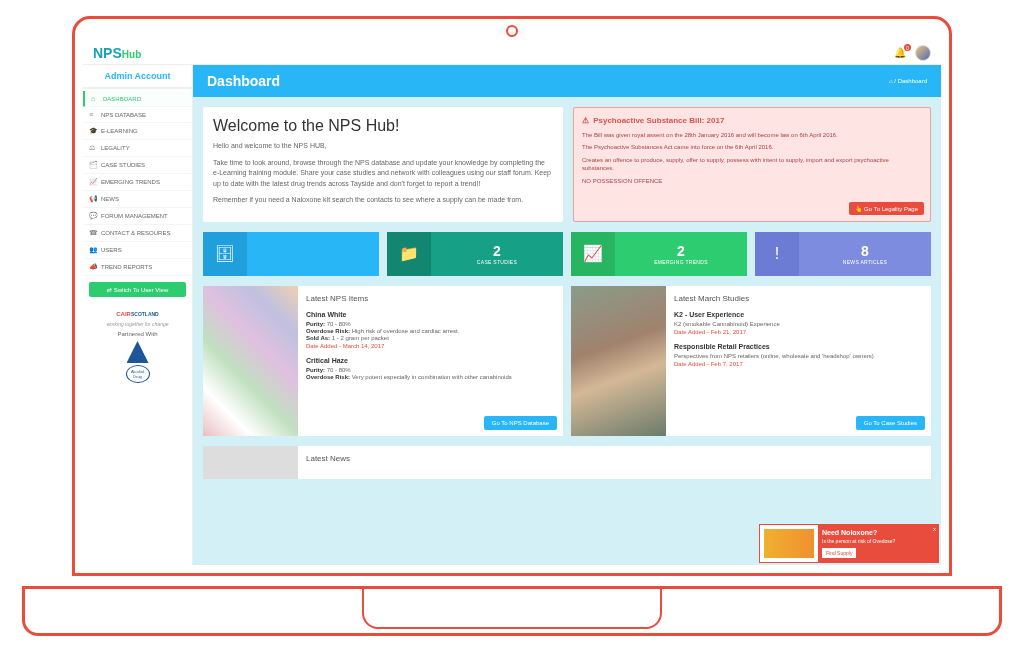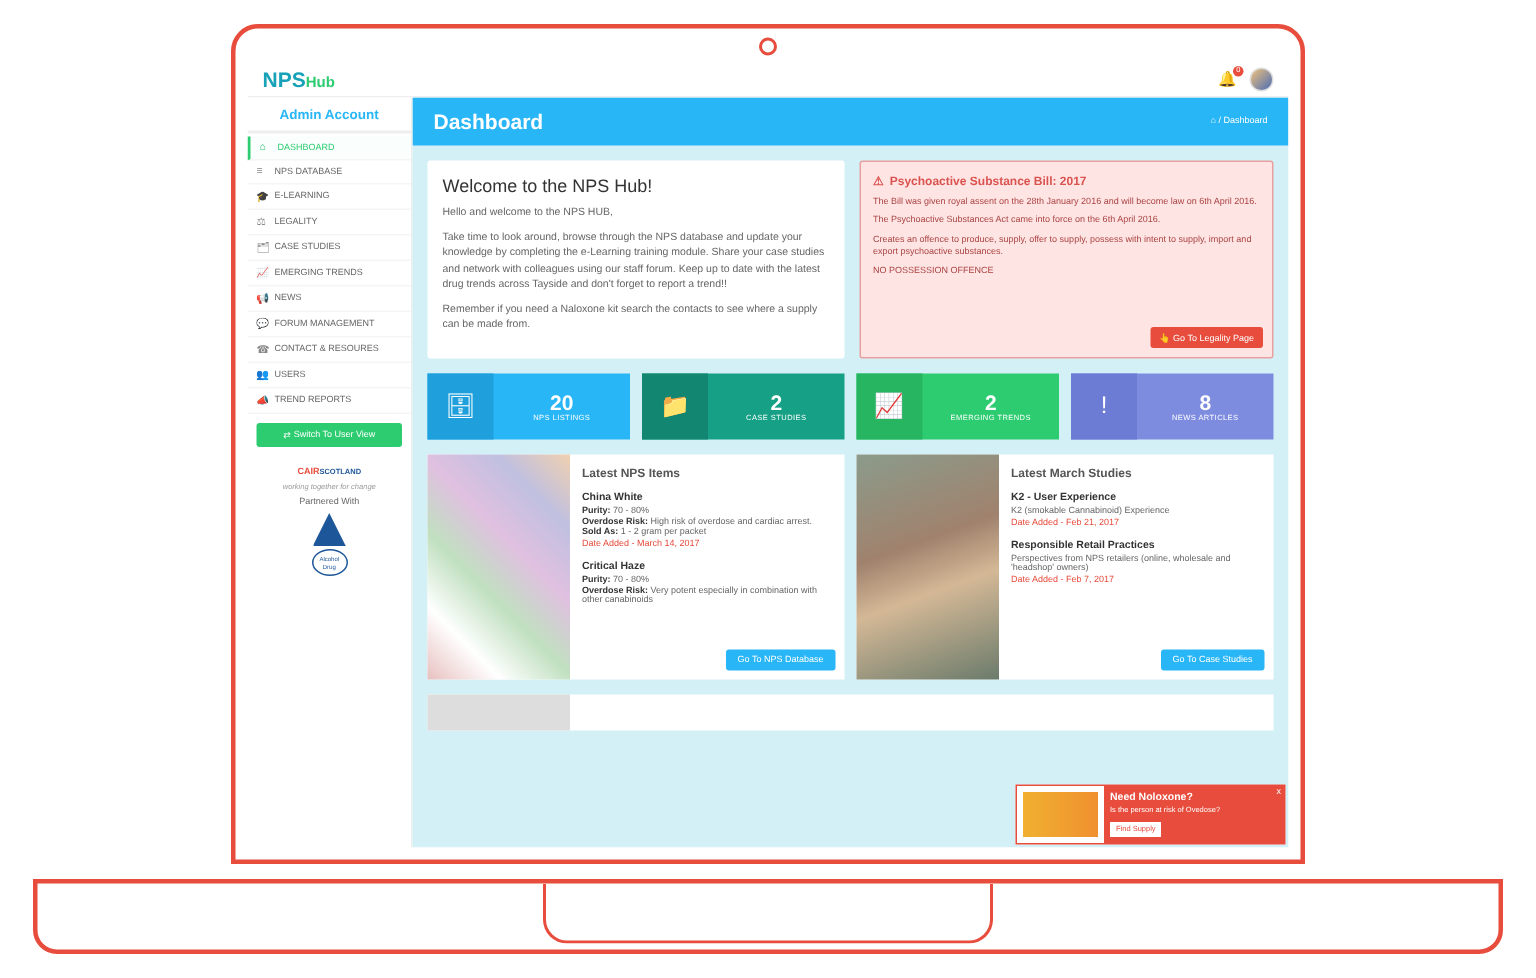--- a/index.html
+++ b/index.html
@@ -1,18 +1,18 @@
 <!DOCTYPE html>
 <html><head>
 <meta charset="utf-8">
 <style>
 *{margin:0;padding:0;box-sizing:border-box;font-family:Arial,Helvetica,sans-serif}
 body{background:#fff;display:flex;justify-content:center;align-items:center;height:652px}
 .laptop{position:relative;width:980px;height:620px}
-.screen-frame{border:3px solid #e74c3c;border-radius:18px 18px 0 0;width:716px;height:560px;margin:0 auto;background:#fff;position:relative;overflow:hidden}
+.screen-frame{border:3px solid #e74c3c;border-radius:18px 18px 0 0;width:880px;height:560px;margin:0 auto;background:#fff;position:relative;overflow:hidden}
 .camera{width:12px;height:12px;border:2px solid #e74c3c;border-radius:50%;position:absolute;top:6px;left:50%;transform:translateX(-50%);background:#fff;z-index:10}
 .base{position:absolute;bottom:0;left:0;right:0;height:50px;border:3px solid #e74c3c;border-radius:0 0 16px 16px;background:#fff}
 .trackpad{position:absolute;bottom:4px;left:50%;transform:translateX(-50%);width:300px;height:40px;border:2px solid #e74c3c;border-top:none;border-radius:0 0 16px 16px}
 .screen{position:absolute;top:22px;left:8px;right:8px;bottom:8px;background:#fff;overflow:hidden;font-size:8px;color:#555}
 .topbar{height:24px;display:flex;align-items:center;justify-content:space-between;padding:0 10px;border-bottom:1px solid #eee}
 .logo{font-weight:bold;font-size:14px}
 .logo .n{color:#17a2b8}.logo .hub{color:#2ecc71;font-size:10px}
 .topright{display:flex;align-items:center;gap:8px}
 .bell{position:relative;font-size:10px;color:#333}
 .bell .badge{position:absolute;top:-3px;right:-4px;background:#e74c3c;color:#fff;font-size:5px;border-radius:50%;width:7px;height:7px;display:flex;align-items:center;justify-content:center}
@@ -32,21 +32,21 @@
 .plabel{font-size:6px;color:#666;margin:4px 0}
 .tri{width:22px;height:22px;background:#1e5799;margin:2px auto;clip-path:polygon(50% 0,100% 100%,0 100%)}
 .adp{width:24px;height:18px;margin:2px auto;font-size:4px;color:#1e5799;border:1px solid #1e5799;border-radius:50%;display:flex;align-items:center;justify-content:center}
 .main{flex:1;background:#d4f0f7;overflow-y:auto}
 .pghdr{background:#29b6f6;color:#fff;padding:8px 14px;display:flex;justify-content:space-between;align-items:center}
 .pghdr h1{font-size:14px;font-weight:bold}
 .crumb{font-size:6px}
 .content{padding:10px}
 .row{display:flex;gap:10px}
 .welcome{flex:1;background:#fff;padding:10px;border-radius:2px}
-.welcome h2{font-size:12px;color:#333;margin-bottom:6px;font-weight:normal}
+.welcome h2{font-size:16px;color:#333;margin-bottom:6px;font-weight:normal}
 .welcome p{font-size:7px;color:#666;line-height:1.5;margin-bottom:6px}
 .alert{flex:1;background:#ffe4e4;border:1px solid #e8a0a0;padding:8px;border-radius:2px;position:relative}
 .alert h3{color:#d9534f;font-size:8px;margin-bottom:6px;display:flex;align-items:center;gap:4px}
 .alert p{font-size:6px;color:#a94442;margin-bottom:4px;line-height:1.4}
 .alert .gobtn{position:absolute;bottom:6px;right:6px;background:#e74c3c;color:#fff;font-size:6px;padding:3px 6px;border:none;border-radius:2px;cursor:pointer}
 .stats{display:flex;gap:8px;margin-top:10px}
 .stat{flex:1;color:#fff;display:flex;align-items:stretch;height:44px}
 .stat .sicon{width:44px;display:flex;align-items:center;justify-content:center;font-size:16px}
 .stat .sbody{flex:1;display:flex;flex-direction:column;align-items:center;justify-content:center}
 .stat .snum{font-size:14px;font-weight:bold}
@@ -54,21 +54,21 @@
 .st1{background:#29b6f6}.st1 .sicon{background:#1fa0dc}
 .st2{background:#16a085}.st2 .sicon{background:#128671}
 .st3{background:#2ecc71}.st3 .sicon{background:#27b562}
 .st4{background:#7e8ce0}.st4 .sicon{background:#6c7bd4}
 .panels{display:flex;gap:8px;margin-top:10px}
 .panel{flex:1;background:#fff;display:flex;min-height:150px;position:relative}
 .pimg{width:95px;background:#ccc}
 .pimg.nps{background:linear-gradient(45deg,#e8c0c0 0%,#fff 20%,#c0e0c0 40%,#e0c0e0 60%,#c0c0e0 80%,#f0d0b0 100%)}
 .pimg.cs{background:linear-gradient(160deg,#8b9b8b 0%,#a0826d 40%,#d4b896 60%,#6b7b6b 100%)}
 .pbody{flex:1;padding:8px;position:relative}
-.pbody h4{font-size:8px;color:#555;margin-bottom:8px;font-weight:bold}
+.pbody h4{font-size:8px;color:#555;margin-bottom:8px;font-weight:normal}
 .item{margin-bottom:8px}
 .item .ititle{font-size:7px;font-weight:bold;color:#333;margin-bottom:3px}
 .item .iline{font-size:6px;color:#666;margin-bottom:1px}
 .item .iline b{color:#333}
 .item .idate{font-size:6px;color:#e74c3c;margin-top:2px}
 .panelbtn{position:absolute;bottom:6px;right:6px;background:#29b6f6;color:#fff;border:none;font-size:6px;padding:4px 8px;border-radius:2px;cursor:pointer}
 .panels2{display:flex;gap:8px;margin-top:10px}
 .panel2{flex:1;background:#fff;display:flex;min-height:24px}
 .panel2 .pimg{width:95px;background:#ddd}
 .panel2 .pbody{flex:1;padding:8px}
@@ -180,24 +180,20 @@
                 <p>The Psychoactive Substances Act came into force on the 6th April 2016.</p>
                 <p>Creates an offence to produce, supply, offer to supply, possess with intent to supply, import and export psychoactive substances.</p>
                 <p>NO POSSESSION OFFENCE</p>
                 <button class="gobtn">👆 <span>Go To Legality Page</span></button>
               </div>
             </div>
 
             <div class="stats" id="stats">
                 <div class="stat st1">
                   <div class="sicon">🗄</div>
-                  <div class="sbody">
-                    <div class="snum">20</div>
-                    <div class="slbl">NPS LISTINGS</div>
-                  </div>
                 </div>
                 <div class="stat st2">
                   <div class="sicon">📁</div>
                   <div class="sbody">
                     <div class="snum">2</div>
                     <div class="slbl">CASE STUDIES</div>
                   </div>
                 </div>
                 <div class="stat st3">
                   <div class="sicon">📈</div>
@@ -254,20 +250,23 @@
                       </div>
                     </div>
                   <button class="panelbtn">Go To Case Studies</button>
                 </div>
               </div>
             </div>
 
             <div class="panels2">
               <div class="panel2">
                 <div class="pimg"></div>
+                <div class="pbody">
+                    <h4>Latest News</h4>
+                  </div>
               </div>
             </div>
           </div>
 
           <div class="toast">
             <div class="timg"></div>
             <div class="tbox">
               <span class="tx">x</span>
               <div class="tt">Need Noloxone?</div>
               <div class="td">Is the person at risk of Ovedose?</div>

